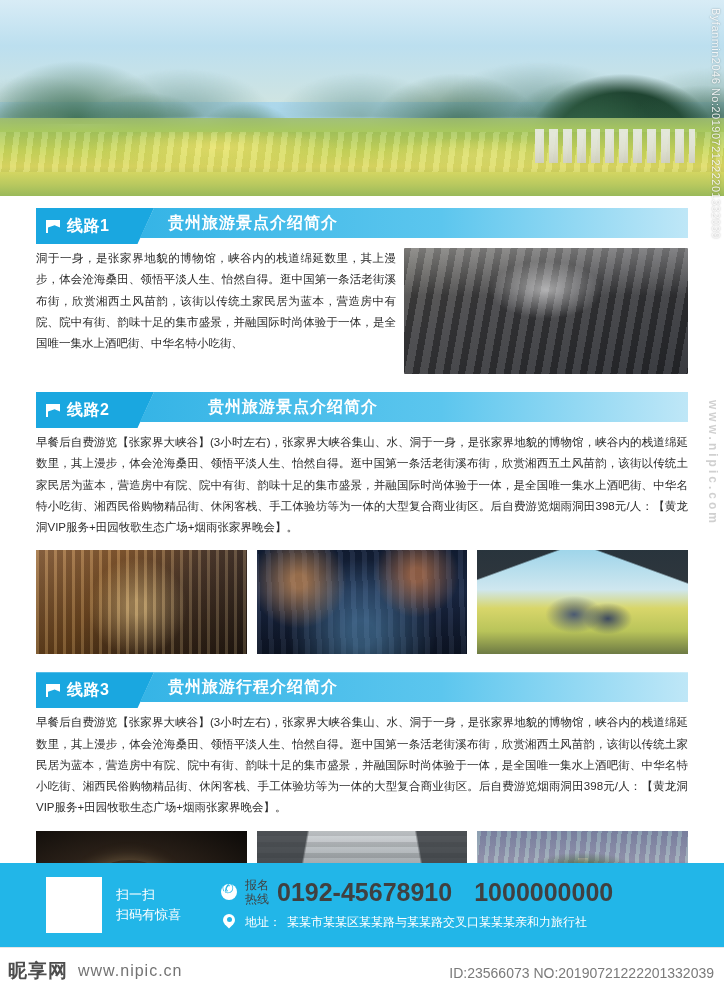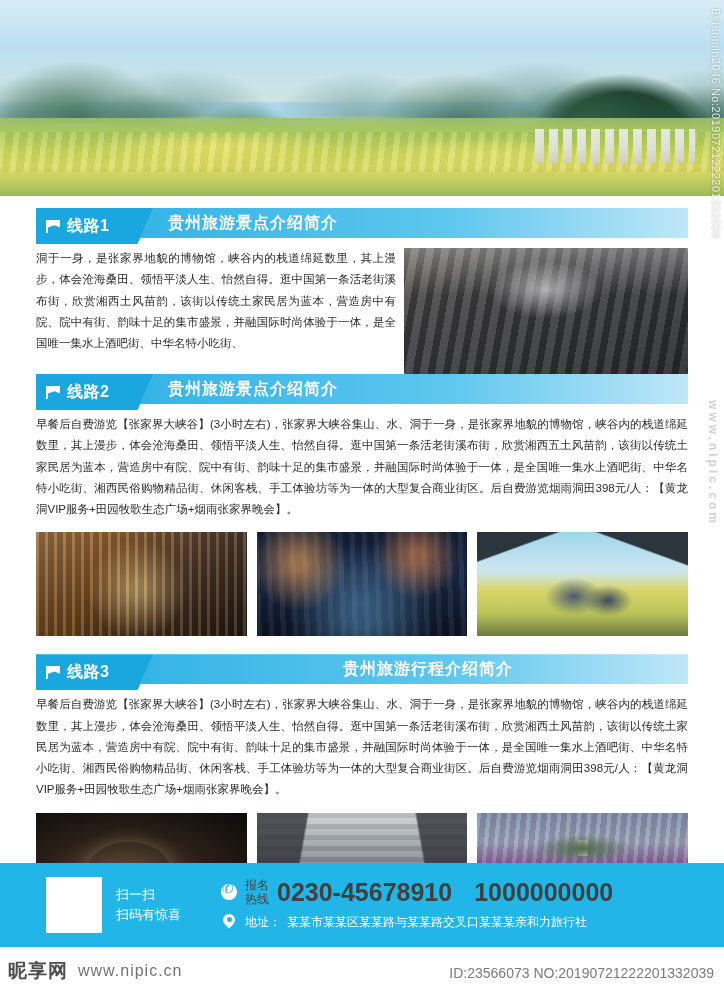--- a/index.html
+++ b/index.html
@@ -298,36 +298,36 @@
       <span class="flag"></span>
       <span class="route">线路1</span>
     </div>
     <div class="sh-title">贵州旅游景点介绍简介</div>
   </div>
   <div class="sec1-body">
     <div class="sec1-text para">洞于一身，是张家界地貌的博物馆，峡谷内的栈道绵延数里，其上漫步，体会沧海桑田、领悟平淡人生、怡然自得。逛中国第一条活老街溪布街，欣赏湘西土风苗韵，该街以传统土家民居为蓝本，营造房中有院、院中有街、韵味十足的集市盛景，并融国际时尚体验于一体，是全国唯一集水上酒吧街、中华名特小吃街、</div>
     <div class="sec1-img img-village-roof"></div>
   </div>
 
-  <div class="section-head" style="">
+  <div class="section-head" style="margin-top:18px;padding-left:40px;">
     <div class="sh-bar"></div>
     <div class="sh-blue">
       <span class="flag"></span>
       <span class="route">线路2</span>
     </div>
     <div class="sh-title">贵州旅游景点介绍简介</div>
   </div>
   <div class="para">早餐后自费游览【张家界大峡谷】(3小时左右)，张家界大峡谷集山、水、洞于一身，是张家界地貌的博物馆，峡谷内的栈道绵延数里，其上漫步，体会沧海桑田、领悟平淡人生、怡然自得。逛中国第一条活老街溪布街，欣赏湘西五土风苗韵，该街以传统土家民居为蓝本，营造房中有院、院中有街、韵味十足的集市盛景，并融国际时尚体验于一体，是全国唯一集水上酒吧街、中华名特小吃街、湘西民俗购物精品街、休闲客栈、手工体验坊等为一体的大型复合商业街区。后自费游览烟雨洞田398元/人：【黄龙洞VIP服务+田园牧歌生态广场+烟雨张家界晚会】。</div>
   <div class="thumb-row">
     <div class="thumb img-oldstreet-day"></div>
     <div class="thumb img-night-alley"></div>
     <div class="thumb img-tent-feet"></div>
   </div>
 
-  <div class="section-head" style="margin-top:18px;justify-content:center;">
+  <div class="section-head" style="margin-top:18px;">
     <div class="sh-bar"></div>
     <div class="sh-blue">
       <span class="flag"></span>
       <span class="route">线路3</span>
     </div>
     <div class="sh-title">贵州旅游行程介绍简介</div>
   </div>
   <div class="para">早餐后自费游览【张家界大峡谷】(3小时左右)，张家界大峡谷集山、水、洞于一身，是张家界地貌的博物馆，峡谷内的栈道绵延数里，其上漫步，体会沧海桑田、领悟平淡人生、怡然自得。逛中国第一条活老街溪布街，欣赏湘西土风苗韵，该街以传统土家民居为蓝本，营造房中有院、院中有街、韵味十足的集市盛景，并融国际时尚体验于一体，是全国唯一集水上酒吧街、中华名特小吃街、湘西民俗购物精品街、休闲客栈、手工体验坊等为一体的大型复合商业街区。后自费游览烟雨洞田398元/人：【黄龙洞VIP服务+田园牧歌生态广场+烟雨张家界晚会】。</div>
   <div class="thumb-row">
     <div class="thumb img-tea-bowl"></div>
@@ -345,21 +345,21 @@
     <div>扫码有惊喜</div>
   </div>
   <div class="footer-sep"></div>
   <div>
     <div class="contact-line">
       <span class="phone-icon"></span>
       <span class="signup-label">
         <span style="display:block">报名</span>
         <span style="display:block">热线</span>
       </span>
-      <span class="phone-num">0230-45678910</span>
+      <span class="phone-num">0192-45678910</span>
       <span class="phone-num">1000000000</span>
     </div>
     <div class="addr-line">
       <span class="pin-icon"></span>
       <span class="addr-label">地址：</span>
       <span>某某市某某区某某路与某某路交叉口某某某亲和力旅行社</span>
     </div>
   </div>
 </div>
 

